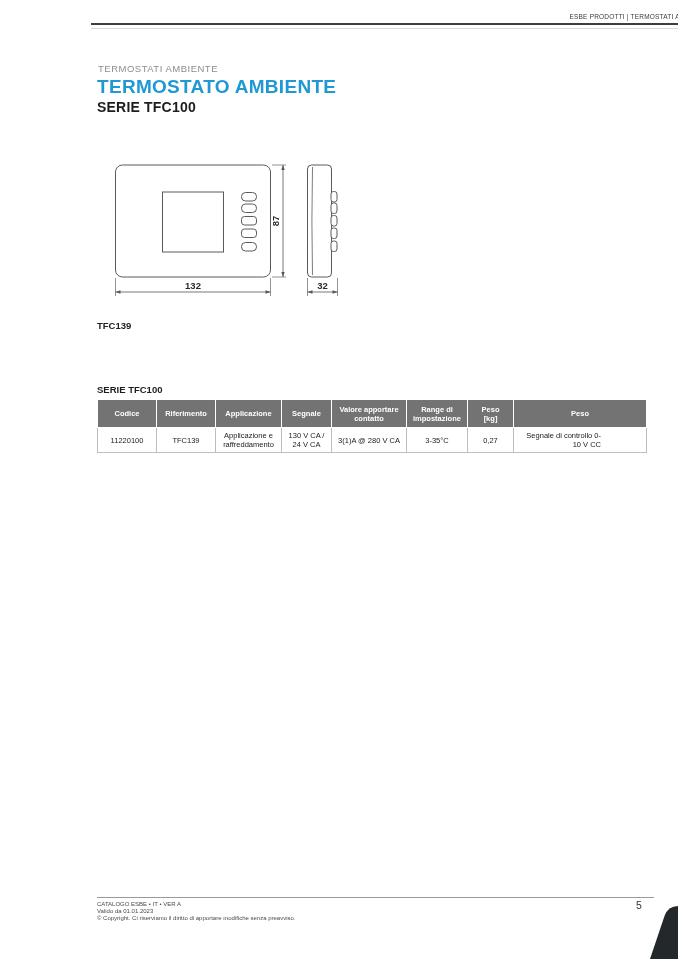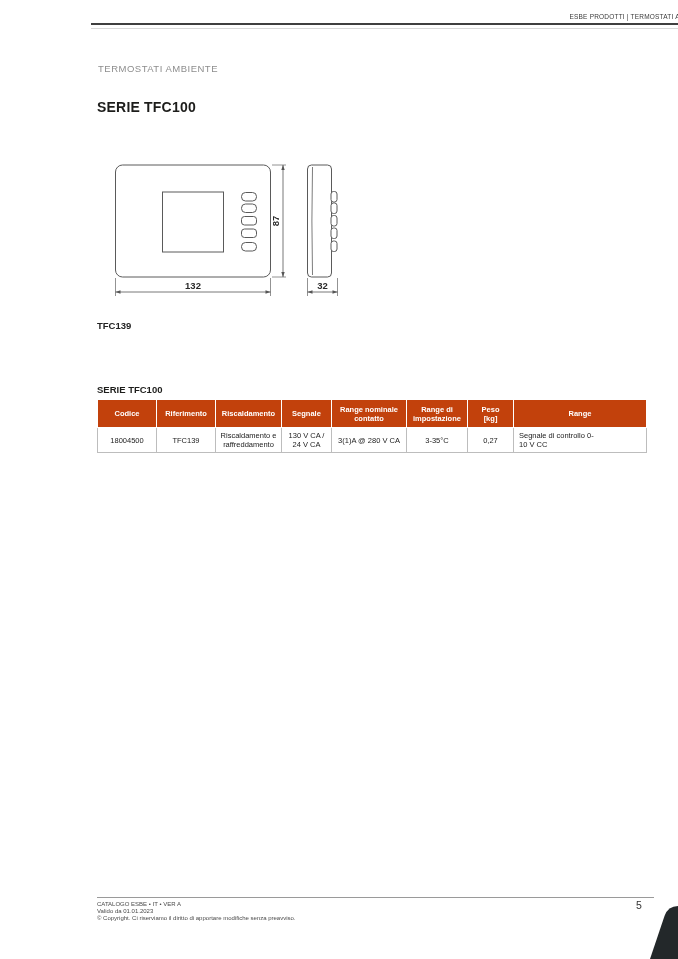--- a/index.html
+++ b/index.html
@@ -26,49 +26,50 @@
   .diagram text { font-family:"Liberation Sans", sans-serif; font-size:9.5px; font-weight:700; fill:#2a2a2a; }
   .model-label { position:absolute; top:320px; left:63px; font-size:9.5px; font-weight:600; color:#222; }
 
   
   .table-caption { position:absolute; top:384px; left:63px; font-size:9.5px; font-weight:800; color:#1d1d1b; }
   .spec-table {
     position:absolute; top:399px; left:63px; width:549px;
     border-collapse:collapse; table-layout:fixed;
   }
   .spec-table th {
-    background:#c2410c; color:#ffffff; font-size:7.5px; font-weight:700;
+    background:#737373; color:#ffffff; font-size:7.5px; font-weight:700;
     line-height:9px; text-align:center; vertical-align:middle;
     border:1.5px solid #ffffff; padding:4px 2px; height:28px;
   }
   .spec-table th.peso { padding:4px 7px; }
   .spec-table td {
     font-size:7.5px; line-height:9px; color:#222; text-align:center; vertical-align:middle;
     border:1px solid #bdbdbd; padding:2px; height:25px; background:#ffffff;
   }
-  .spec-table td.nota { text-align:left; padding-left:5px; }
+  .spec-table td.nota { text-align:right; padding-left:5px; }
   .nota-text { display:block; width:82px; }
 
   
   .rule-footer { position:absolute; top:897px; left:63px; width:557px; height:1px; background:#9a9a9a; }
   .footer-lines { position:absolute; top:901px; left:63px; font-size:6px; line-height:7px; color:#4a4a4a; }
   .page-number { position:absolute; top:899px; left:602px; font-size:10.5px; color:#333; }
   .corner-tab { position:absolute; top:905px; left:610px; width:68px; height:54px; }
   .corner-tab text { font-family:"Liberation Sans", sans-serif; font-size:16px; font-weight:800; fill:#ffffff; }
 </style>
 </head>
 <body>
 
 <div class="page">
 
   <div class="breadcrumb">ESBE PRODOTTI | TERMOSTATI AMBIENTE</div>
   <div class="rule-top-dark"></div>
   <div class="rule-top-light"></div>
 
   <div class="eyebrow">TERMOSTATI AMBIENTE</div>
+  <div class="heading">TERMOSTATO AMBIENTE</div>
   <div class="series">SERIE TFC100</div>
 
   <svg class="diagram" viewBox="0 0 260 158">
 
     <rect x="26.5" y="17" width="155" height="112" rx="7" fill="#fff" stroke="#5a5a5a" stroke-width="1"></rect>
     <rect x="73.5" y="44" width="61" height="60" fill="#fff" stroke="#5a5a5a" stroke-width="1"></rect>
     <rect x="152.5" y="44.5" width="15" height="8.5" rx="4" fill="#fff" stroke="#5a5a5a" stroke-width="1"></rect>
     <rect x="152.5" y="56" width="15" height="8.5" rx="4" fill="#fff" stroke="#5a5a5a" stroke-width="1"></rect>
     <rect x="152.5" y="68.5" width="15" height="8.5" rx="3" fill="#fff" stroke="#5a5a5a" stroke-width="1"></rect>
     <rect x="152.5" y="81" width="15" height="8.5" rx="3" fill="#fff" stroke="#5a5a5a" stroke-width="1"></rect>
@@ -115,33 +116,33 @@
         <col style="width:50px">
       <col style="width:75px">
         <col style="width:61px">
         <col style="width:46px">
         <col style="width:133px">
     </colgroup>
     <thead>
       <tr>
         <th>Codice</th>
         <th>Riferimento</th>
-        <th>Riscaldamento</th>
+        <th>Applicazione</th>
         <th>Segnale</th>
-        <th>Range nominale contatto</th>
+        <th>Valore apportare contatto</th>
         <th>Range di impostazione</th>
         <th class="peso">Peso [kg]</th>
-        <th>Range</th>
+        <th>Peso</th>
       </tr>
     </thead>
     <tbody>
       <tr>
-        <td>18004500</td>
+        <td>11220100</td>
         <td>TFC139</td>
-        <td>Riscaldamento e raffreddamento</td>
+        <td>Applicazione e raffreddamento</td>
         <td>130 V CA / 24 V CA</td>
         <td>3(1)A @ 280 V CA</td>
         <td>3-35°C</td>
         <td>0,27</td>
         <td class="nota">
           <span class="nota-text">Segnale di controllo 0-10 V CC</span>
         </td>
       </tr>
     </tbody>
   </table>

